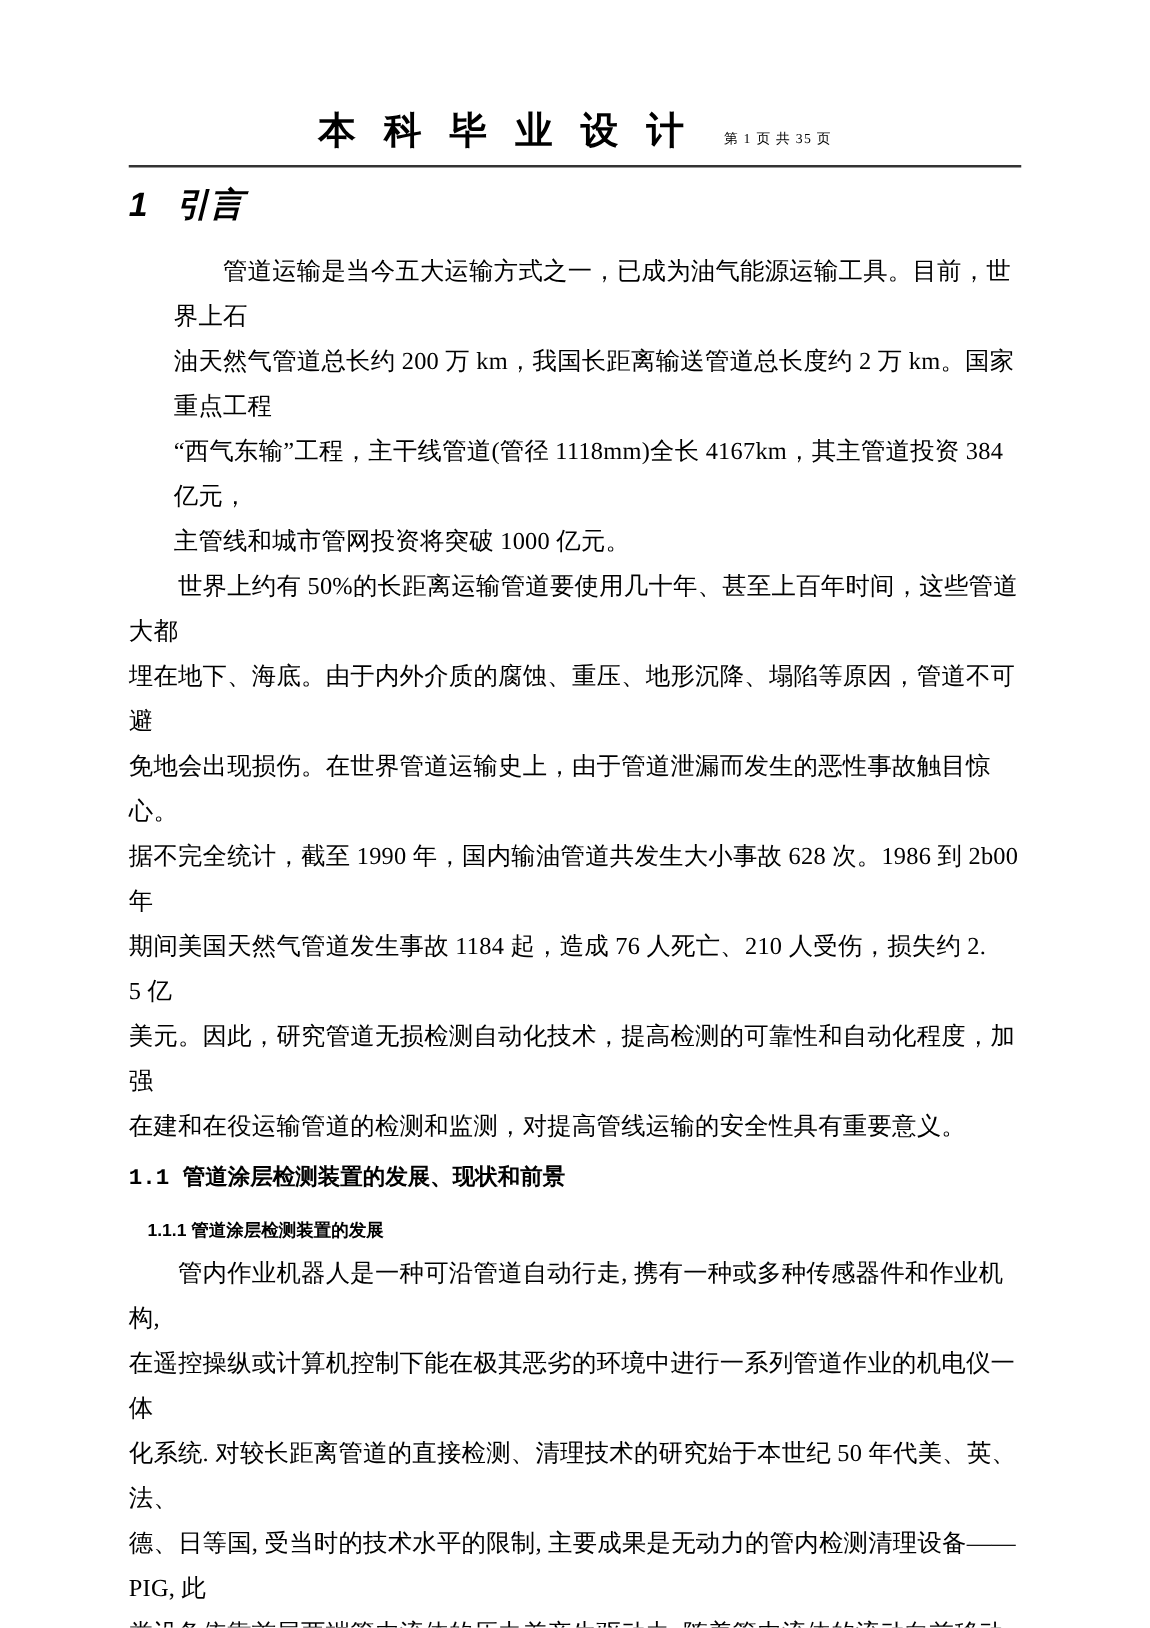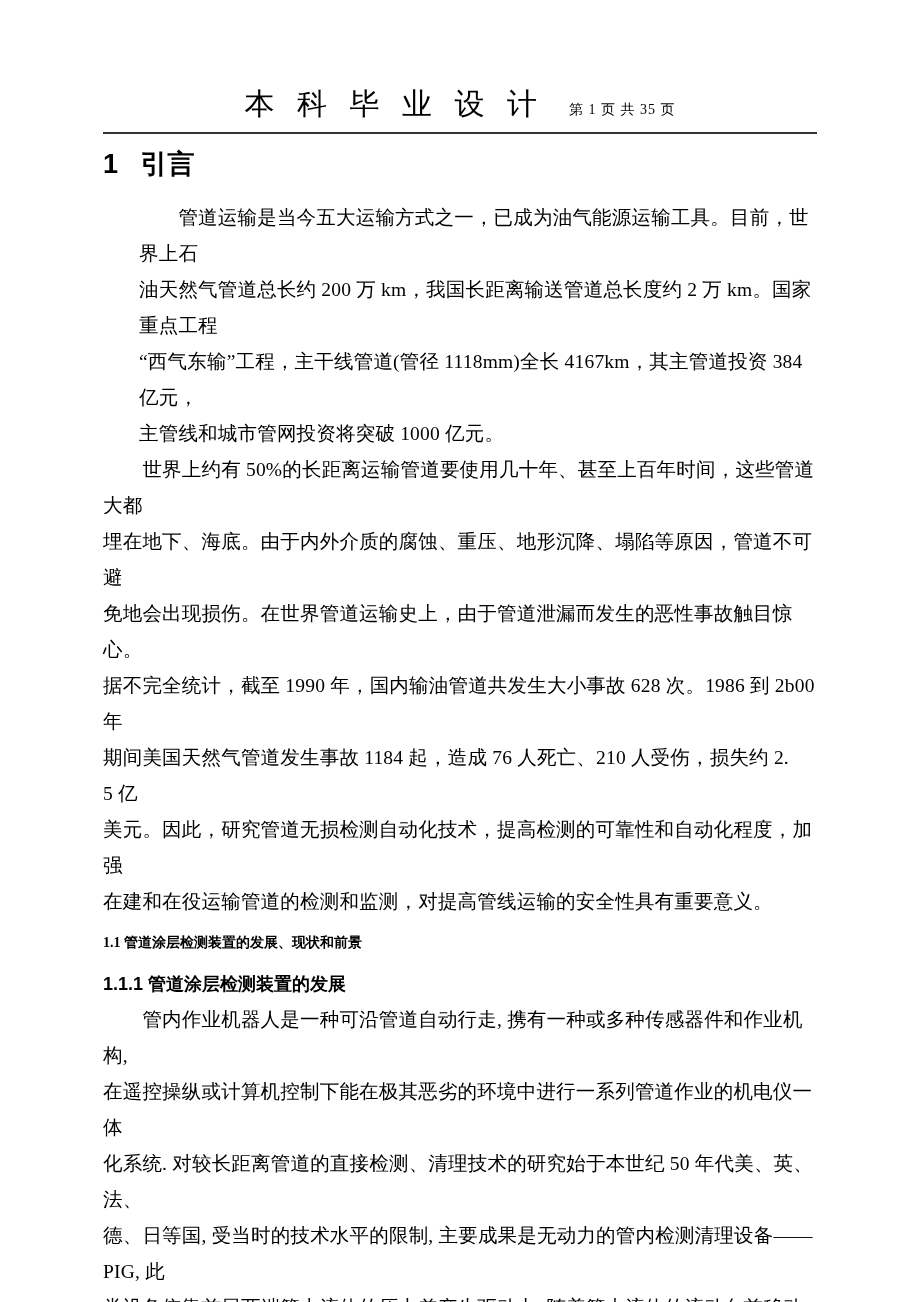--- a/index.html
+++ b/index.html
@@ -9,41 +9,41 @@
     font-family: "Liberation Serif", "DejaVu Serif", serif;
     overflow: hidden;
   }
   .page { padding: 84px 103px 0 103px; box-sizing: border-box; }
 
   .doc-header {
     display: flex; justify-content: center; align-items: baseline;
     border-bottom: 2px solid #333; padding-bottom: 7px;
   }
   .doc-title {
-    font-weight: normal; font-size: 30px;
+    font-weight: bold; font-size: 30px;
     word-spacing: 11px; letter-spacing: 2px; white-space: pre;
   }
   .page-info {
-    font-size: 14px; margin-left: 30px; letter-spacing: 1px; white-space: pre;
+    font-size: 11px; margin-left: 30px; letter-spacing: 1px; white-space: pre;
   }
 
   .h1 {
     font-family: "Liberation Sans", "DejaVu Sans", sans-serif;
     font-weight: bold; font-size: 27px; line-height: 32px;
-    margin: 14px 0 0 0; white-space: pre-wrap;
+    margin: 14px 0 0 0; white-space: pre-wrap; font-style: italic;
   }
   .h2 {
-    font-family: Liberation Serif, serif;
-    font-weight: bold; font-size: 14px; line-height: 30px;
+    font-family: Liberation Mono, monospace;
+    font-weight: bold; font-size: 18px; line-height: 30px;
     margin: 8px 0 0 0; white-space: pre-wrap;
   }
   .h3 {
     font-family: "Liberation Sans", "DejaVu Sans", sans-serif;
-    font-weight: bold; font-size: 18px; line-height: 24px;
-    margin: 14px 0 0 0; white-space: pre-wrap;
+    font-weight: bold; font-size: 14px; line-height: 24px;
+    margin: 14px 0 0 15px; white-space: pre-wrap;
   }
 
   .para {
     font-size: 19.5px; line-height: 36px;
     margin: 0; white-space: pre-wrap;
     letter-spacing: 0.2px;
   }
   .p-first { margin-top: 20px; margin-left: 36px; }
   .p3 { margin-top: 6px; }
 </style>

